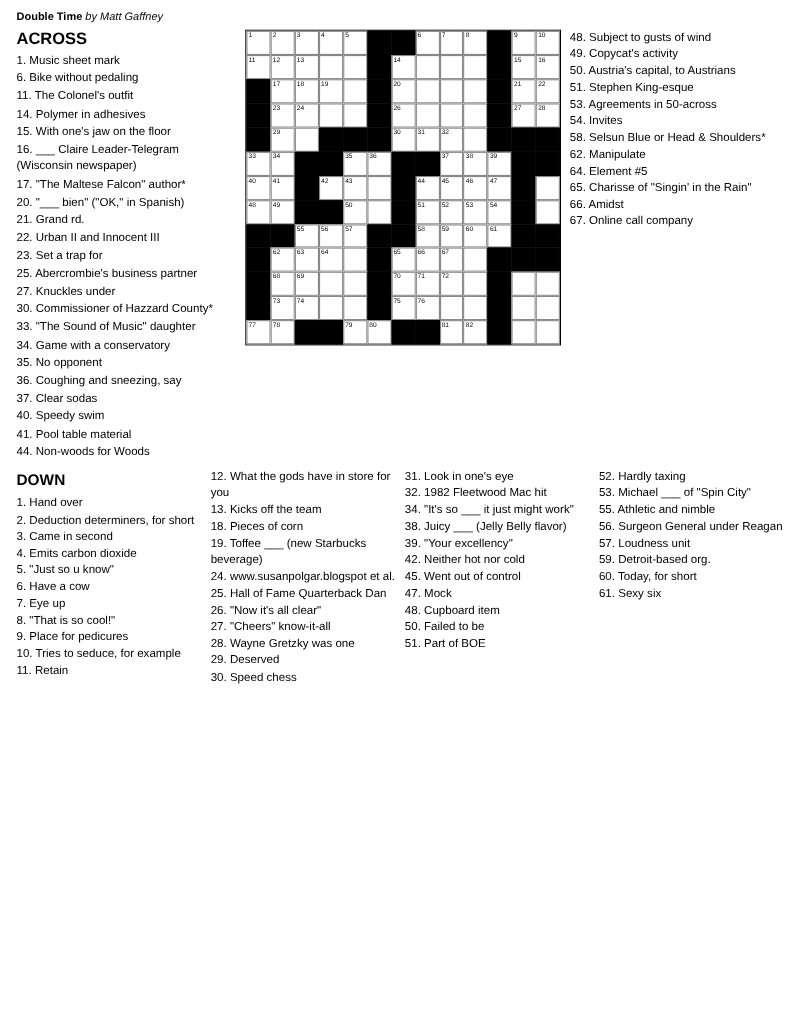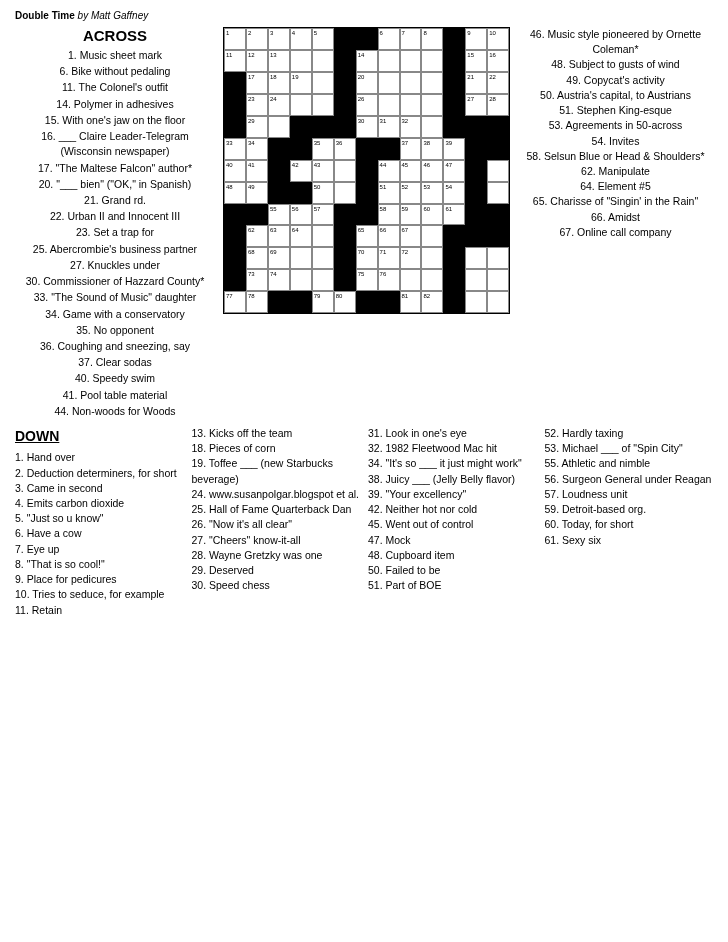--- a/index.html
+++ b/index.html
@@ -12,21 +12,20 @@
       font-size: 11px;
     }
     .title {
       font-size: 10px;
       margin-bottom: 6px;
     }
     .title em { font-style: italic; }
     .content-wrapper {
       display: flex;
       gap: 8px;
-      text-align: center;
     }
     .left-panel {
       width: 200px;
       flex-shrink: 0;
     }
     .section-header {
       font-size: 15px;
       font-weight: bold;
       margin-bottom: 4px;
     }
@@ -76,21 +75,20 @@
       gap: 8px;
       margin-top: 6px;
     }
     .bottom-col {
       flex: 1;
       font-size: 10.5px;
       line-height: 1.45;
     }
     .bottom-col .section-header {
       font-size: 14px;
-      text-decoration: underline;
     }
     .clue-col {
       font-size: 10.5px;
       line-height: 1.45;
     }
   </style>
 </head>
 <body>
 
 <div>
@@ -460,21 +458,20 @@
             <span class="cell-number">82</span>
           </div>
           <div class="cell black"></div>
           <div class="cell"></div>
           <div class="cell"></div>
         </div>
     </div>
 
     <div class="right-panel">
       <div class="clue-col" id="right-across-list">
-          <p>46. Music style pioneered by Ornette Coleman*</p>
           <p>48. Subject to gusts of wind</p>
           <p>49. Copycat's activity</p>
           <p>50. Austria's capital, to Austrians</p>
           <p>51. Stephen King-esque</p>
           <p>53. Agreements in 50-across</p>
           <p>54. Invites</p>
           <p>58. Selsun Blue or Head &amp; Shoulders*</p>
           <p>62. Manipulate</p>
           <p>64. Element #5</p>
           <p>65. Charisse of "Singin' in the Rain"</p>
@@ -496,20 +493,21 @@
           <p>6. Have a cow</p>
           <p>7. Eye up</p>
           <p>8. "That is so cool!"</p>
           <p>9. Place for pedicures</p>
           <p>10. Tries to seduce, for example</p>
           <p>11. Retain</p>
         </div>
     </div>
     <div class="bottom-col">
       <div id="down-col-2">
+          <p>12. What the gods have in store for you</p>
           <p>13. Kicks off the team</p>
           <p>18. Pieces of corn</p>
           <p>19. Toffee ___ (new Starbucks beverage)</p>
           <p>24. www.susanpolgar.blogspot et al.</p>
           <p>25. Hall of Fame Quarterback Dan</p>
           <p>26. "Now it's all clear"</p>
           <p>27. "Cheers" know-it-all</p>
           <p>28. Wayne Gretzky was one</p>
           <p>29. Deserved</p>
           <p>30. Speed chess</p>

